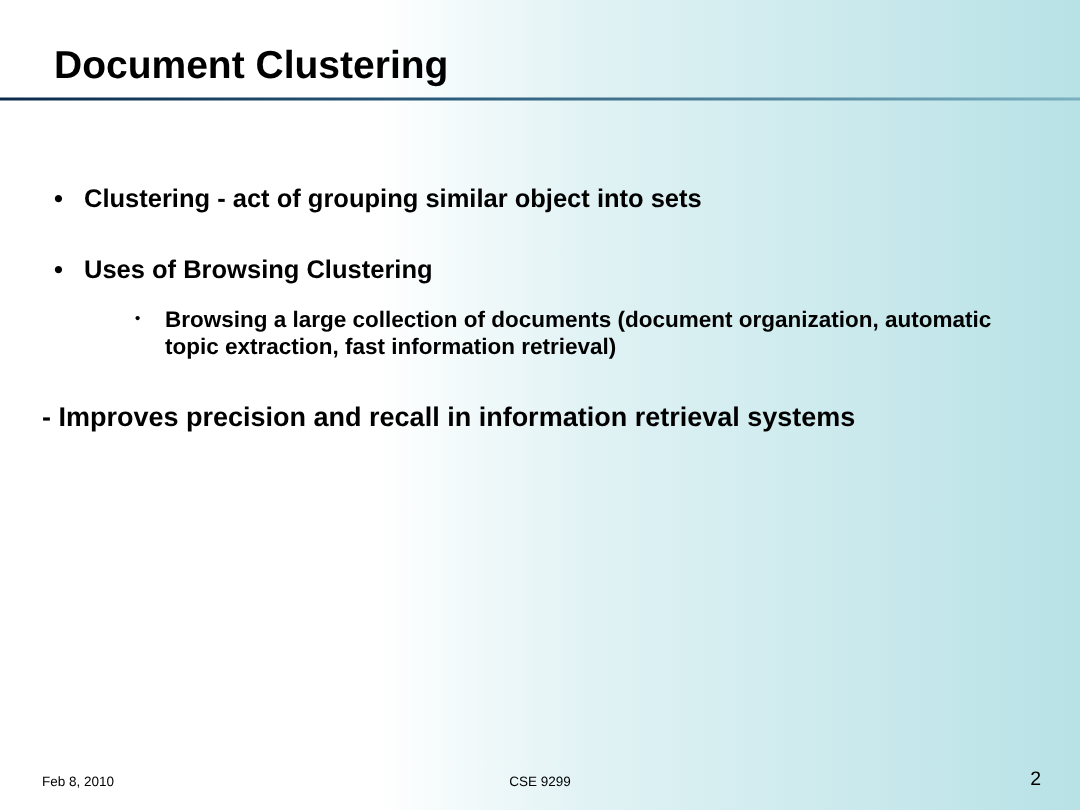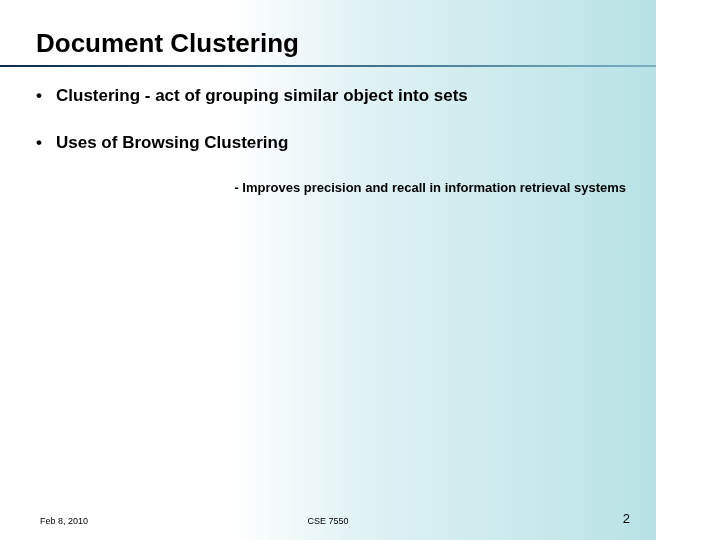--- a/index.html
+++ b/index.html
@@ -1,18 +1,18 @@
 <!DOCTYPE html>
 <html><head>
 <meta charset="utf-8">
 <style>
   * { margin: 0; padding: 0; box-sizing: border-box; }
   html, body { width: 720px; height: 540px; font-family: Arial, Helvetica, sans-serif; overflow: hidden; }
   .slide {
-    width: 656px;
+    width: 720px;
     height: 540px;
     background: linear-gradient(to right, #ffffff 0%, #ffffff 35%, #e0f2f4 55%, #b8e2e6 100%);
     position: relative;
   }
   .title-wrap {
     padding: 28px 0 0 36px;
   }
   .title {
     font-size: 26px;
     font-weight: bold;
@@ -20,20 +20,21 @@
     letter-spacing: 0px;
   }
   .title-rule {
     margin: 6px 0 0 0;
     height: 2px;
     background: linear-gradient(to right, #0a2a4a 0%, #2a5a7a 40%, #7ab0c0 100%);
     width: 100%;
   }
   .body {
     padding: 18px 30px 0 28px;
+    margin-top: 37px;
   }
   ul.top { list-style: none; }
   ul.top > li {
     position: relative;
     padding-left: 28px;
     margin-bottom: 26px;
     font-size: 17px;
     font-weight: bold;
     line-height: 1.25;
     color: #000;
@@ -57,33 +58,33 @@
   }
   ul.sub > li::before {
     content: "•";
     position: absolute;
     left: 34px;
     top: 2px;
     font-size: 10px;
   }
   .note {
     margin-top: 10px;
-    text-align: right;
-    font-size: 13px;
+    text-align: left;
+    font-size: 18px;
     font-weight: bold;
   }
   .footer {
     position: absolute;
     bottom: 14px;
     left: 0;
     width: 100%;
     font-size: 9px;
     color: #000;
   }
-  .footer .date { position: absolute; left: 40px; bottom: 0; text-align: right; }
+  .footer .date { position: absolute; left: 28px; bottom: 0; text-align: right; }
   .footer .course { position: absolute; left: 50%; transform: translateX(-50%); bottom: 0; }
   .footer .page { position: absolute; right: 26px; bottom: 0; font-size: 13px; }
 </style>
 </head>
 <body>
 
 <div class="slide">
 
   <div class="title-wrap">
     <div class="title">Document Clustering</div>
@@ -91,25 +92,28 @@
   <div class="title-rule"></div>
 
   <div class="body">
     <ul class="top">
       <li>
         <span>Clustering - act of grouping similar object into sets</span>
       </li>
       <li>
         <span>Uses of Browsing Clustering</span>
         <ul class="sub">
+          <li>
+            <span>Browsing a large collection of documents (document organization, automatic topic extraction, fast information retrieval)</span>
+          </li>
         </ul>
       </li>
     </ul>
     <div class="note">- Improves precision and recall in information retrieval systems</div>
   </div>
 
   <div class="footer">
     <span class="date">Feb 8, 2010</span>
-    <span class="course">CSE 7550</span>
+    <span class="course">CSE 9299</span>
     <span class="page">2</span>
   </div>
 
 </div>
 
 </body></html>

